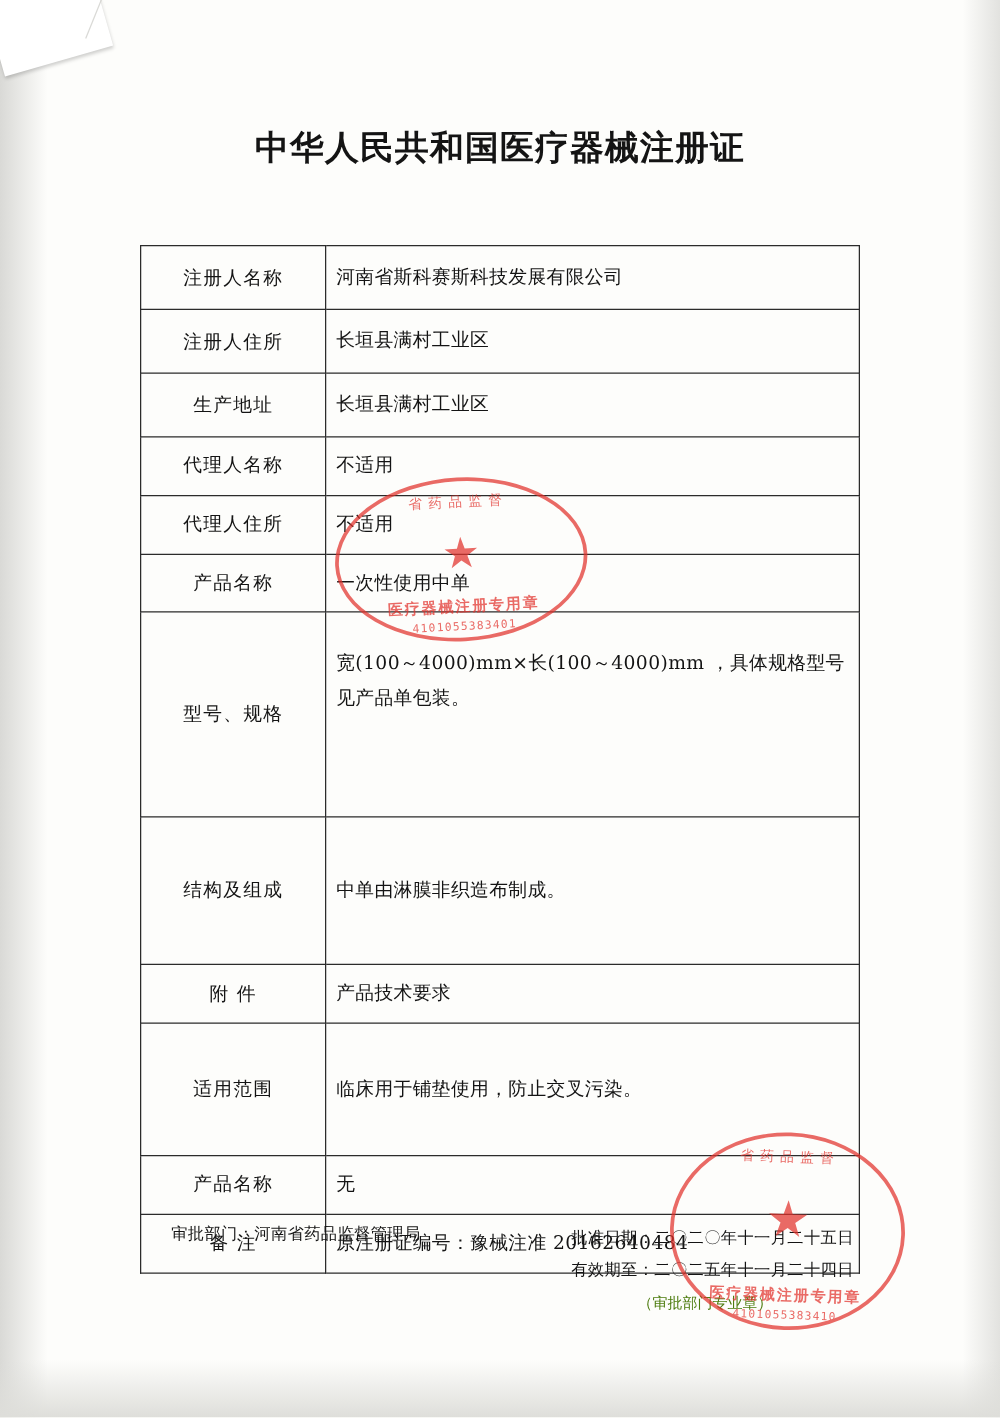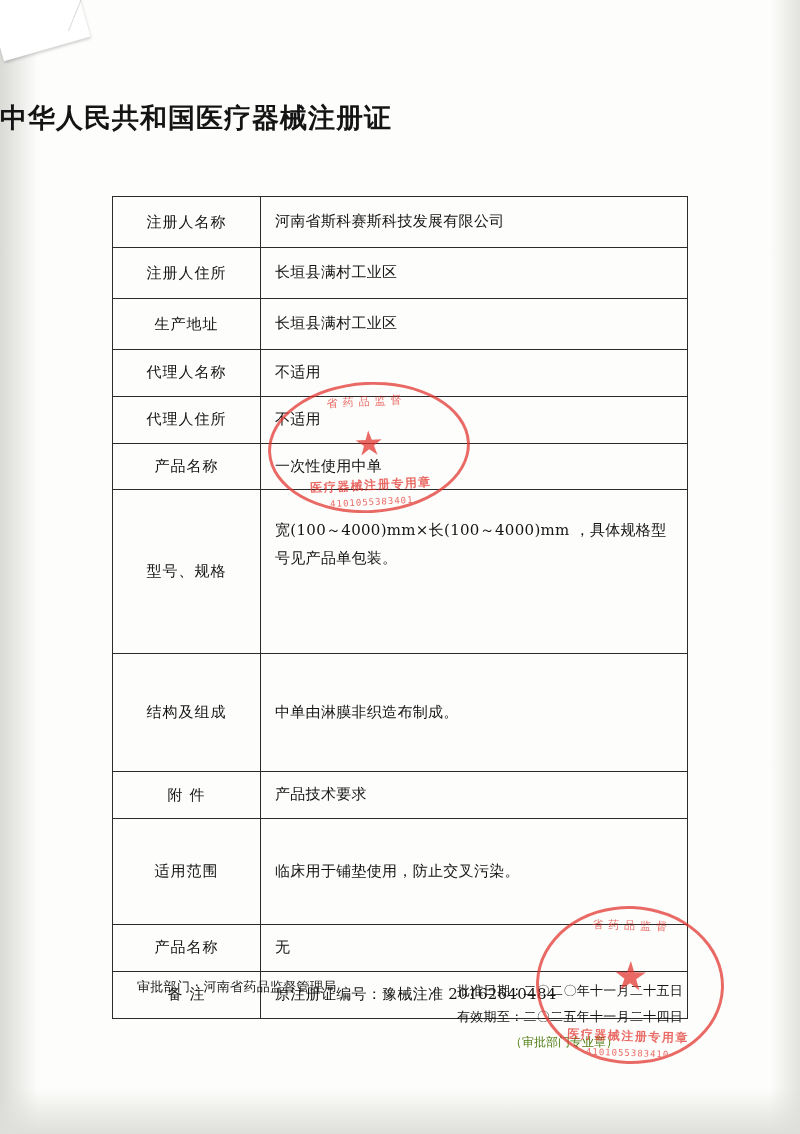--- a/index.html
+++ b/index.html
@@ -58,20 +58,21 @@
     transform: rotate(38deg);
     transform-origin: top right;
     opacity: .7;
   }
 
   
   .doc-title {
     position: absolute;
     top: 100px;
     left: 0; right: 0;
+    text-align: center;
     font-family: "DejaVu Serif", "Liberation Serif", serif;
     font-weight: bold;
     font-size: 27px;
     letter-spacing: 1px;
     color: #141414;
   }
 
   .reg-no {
     position: absolute;
     top: 157px;
@@ -98,21 +99,21 @@
     color: #141414;
     vertical-align: middle;
   }
   td.label {
     width: 139px;
     text-align: center;
     padding: 9px 4px;
     letter-spacing: 1px;
   }
   td.value {
-    padding: 9px 14px;
+    padding: 9px 8px;
     line-height: 1.85;
     letter-spacing: .3px;
   }
   .row-h1 td { height: 32px; }
 
   
   .footer {
     position: absolute;
     left: 112px;
     top: 978px;

